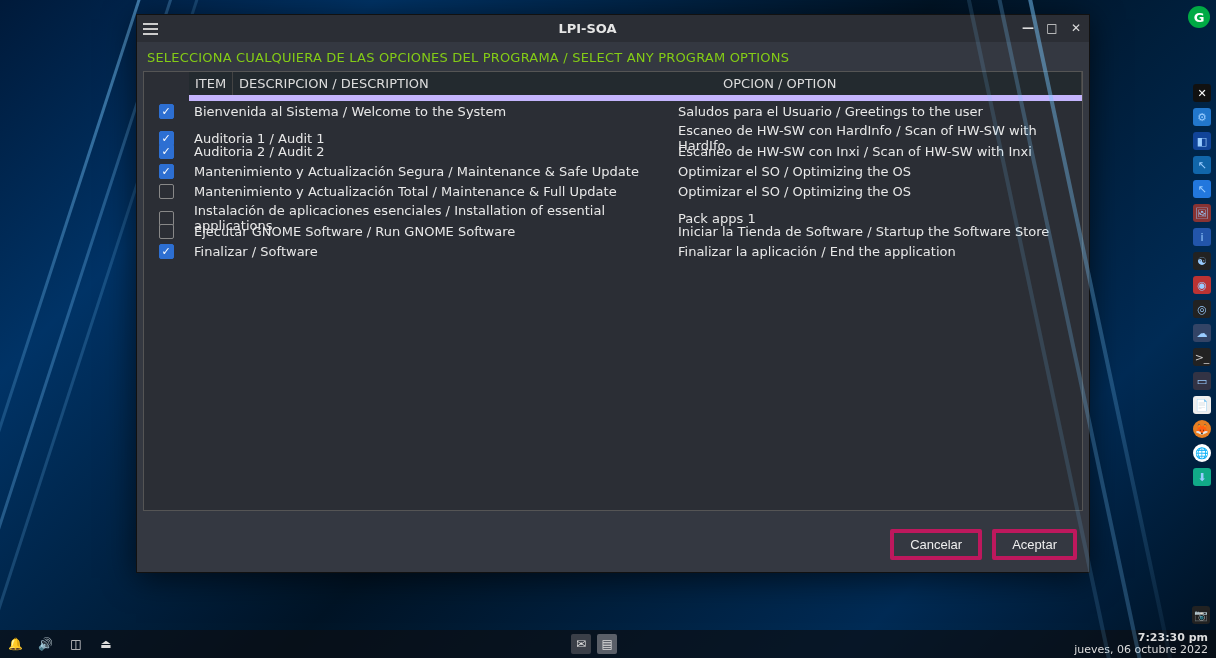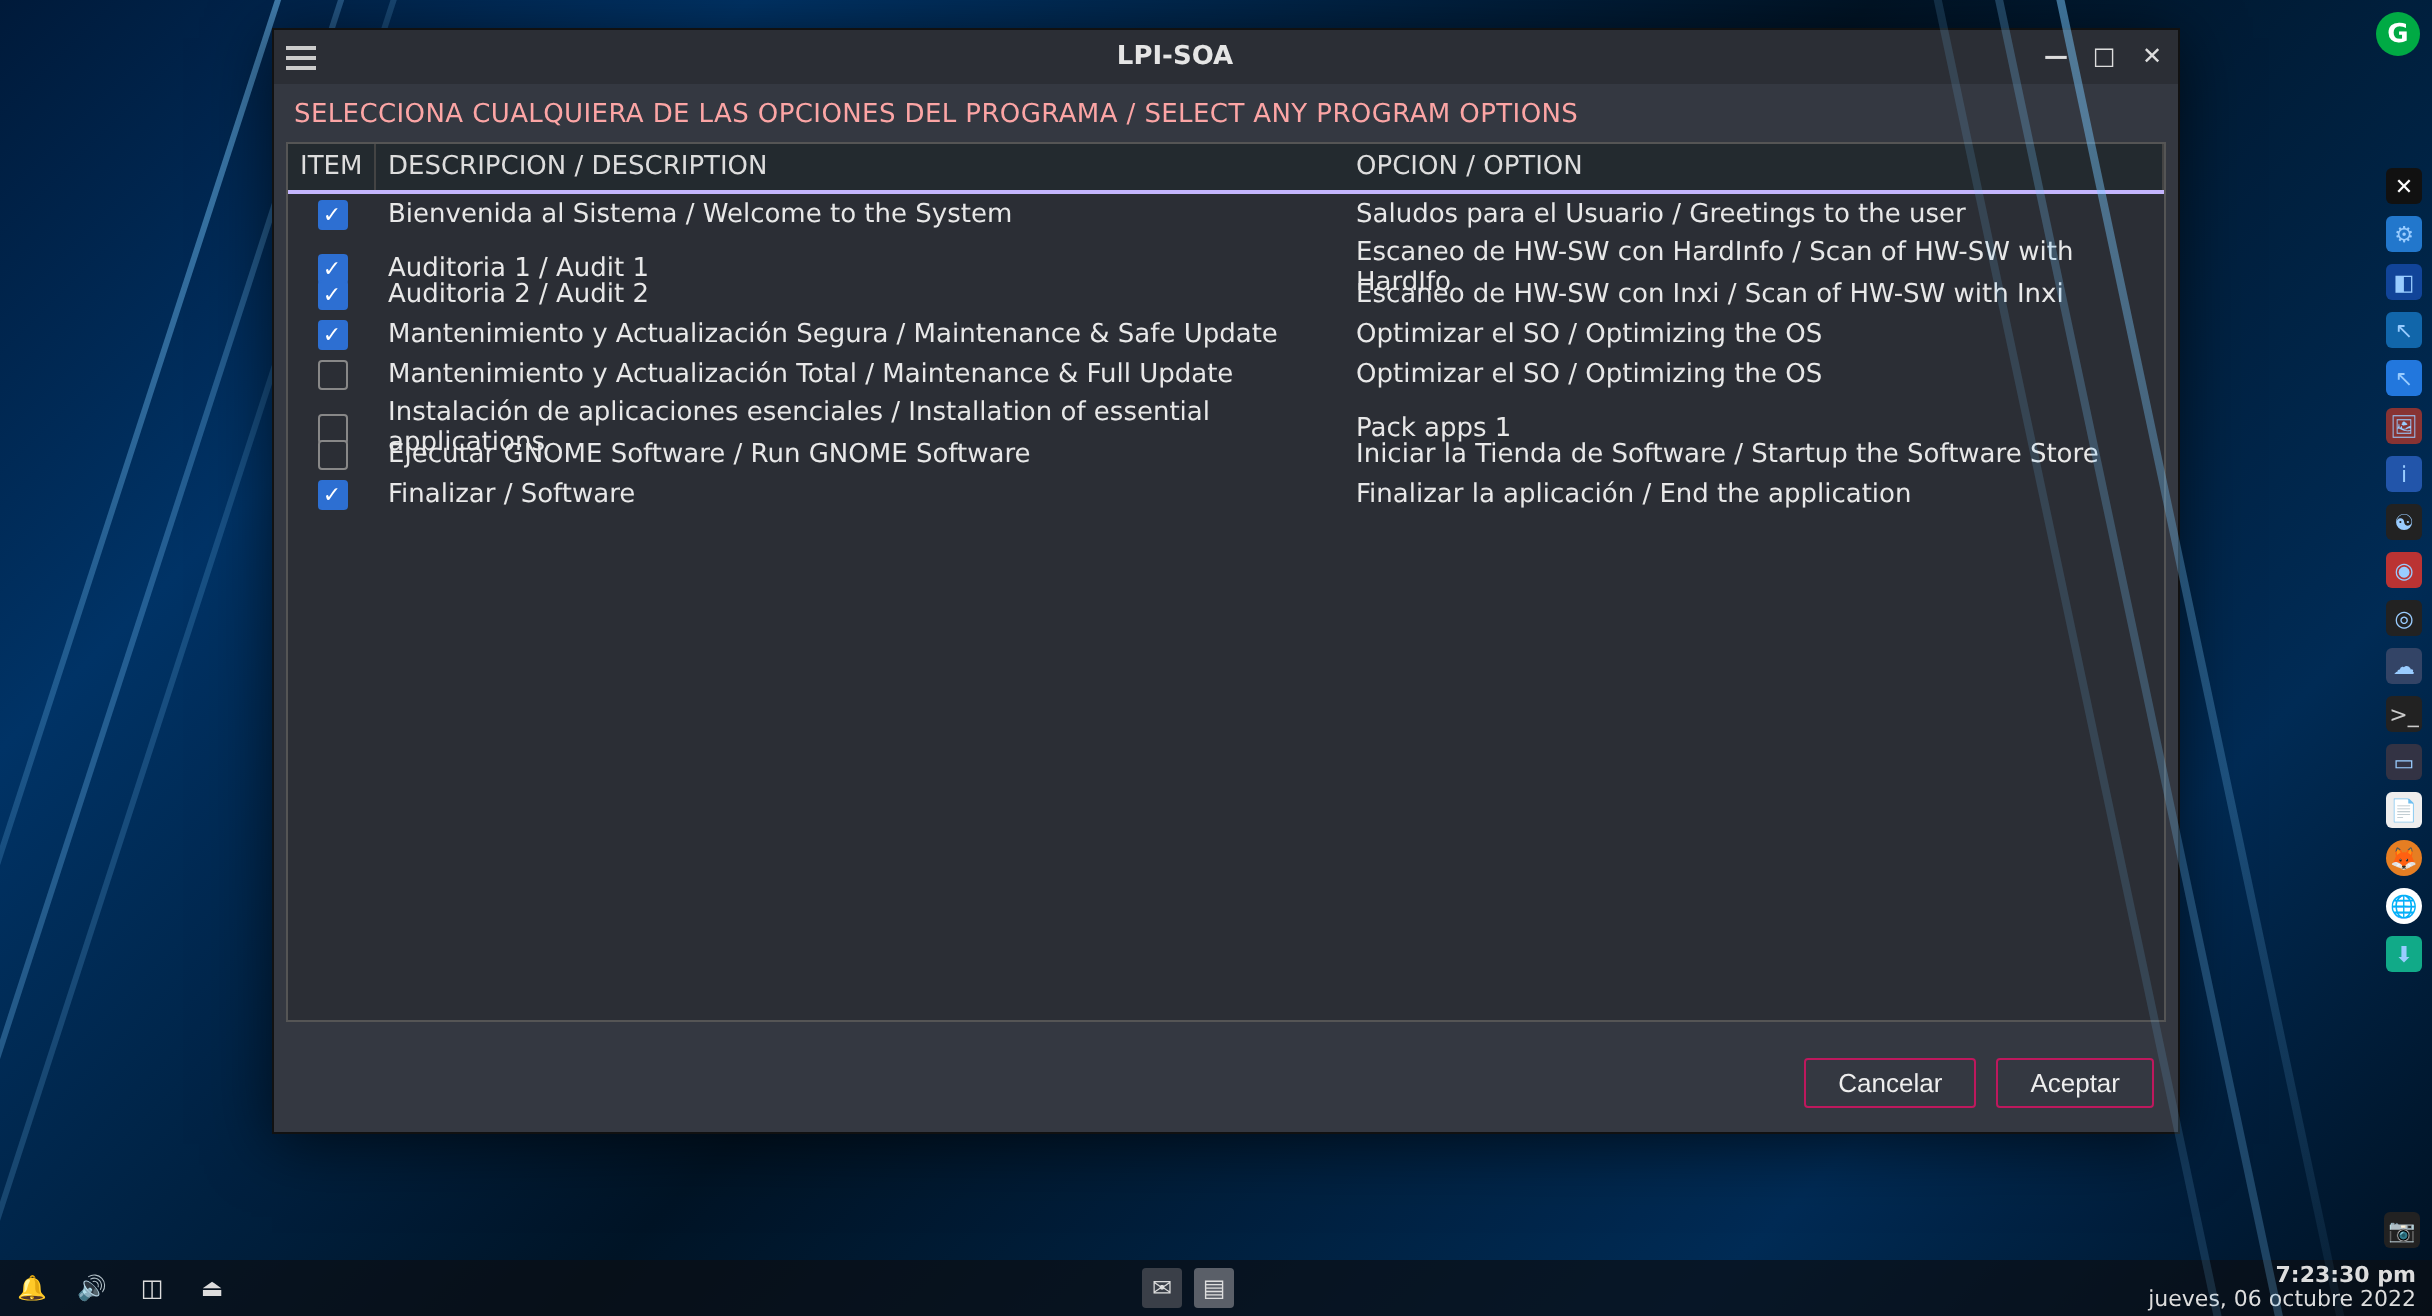--- a/index.html
+++ b/index.html
@@ -44,54 +44,54 @@
       font-weight: 600;
     }
     .titlebar .menu-icon { width: 15px; height: 12px; display: inline-flex; flex-direction: column; justify-content: space-between; margin-right: 6px; }
     .titlebar .menu-icon span { height: 2px; background: #ccc; }
     .titlebar .title { flex: 1; text-align: center; }
     .winbtn { width: 14px; height: 14px; margin-left: 10px; color: #ddd; font-size: 12px; line-height: 12px; text-align: center; cursor: pointer; }
 
     .instr {
       padding: 8px 10px 6px 10px;
       font-size: 13px;
-      color: #fca5a5;
+      color: #84cc16;
       letter-spacing: 0.2px;
     }
 
     .tablewrap {
       margin: 0 6px 8px 6px;
       border: 1px solid #555;
       background: #2b2e35;
       height: 440px;
       overflow: hidden;
     }
     .row { display: grid; grid-template-columns: 44px 484px 1fr; font-size: 13px; color: #e8e8e8; }
     .hdr { background: #243; background:#232a2f; }
     .hdr .cell { padding: 3px 6px; font-weight: 400; border-right: 1px solid #444; color:#ddd; }
     .hdr { background: #232a2f; }
     .body .row .cell { padding: 2px 6px; }
     .body .row { height: 20px; align-items: center; }
-    .hdr { border-bottom: 2px solid #c4b5fd; }
+    .hdr { border-bottom: 6px solid #c4b5fd; margin-left: 45px; }
     .hdr .cell { padding: 4px 6px; }
 
     .chk {
       width: 15px; height: 15px; border: 1px solid #888; border-radius: 2px;
       margin: 0 auto; display: flex; align-items: center; justify-content: center;
       background: #2b2e35; cursor: pointer;
     }
     .chk.checked { background: #2d6fd2; border-color:#2d6fd2; }
     .chk.checked::after { content: "✓"; color: #fff; font-size: 11px; font-weight: bold; line-height: 11px; }
 
     .btnbar {
       display: flex; justify-content: flex-end; gap: 10px;
       padding: 10px 12px 12px 12px;
     }
     .btn {
-      background: #343841; border: 1px solid #be185d; color: #eee;
+      background: #343841; border: 4px solid #be185d; color: #eee;
       padding: 4px 16px; font-size: 13px; cursor: pointer; border-radius: 2px;
     }
 
     
     .taskbar {
       position: absolute; left: 0; right: 0; bottom: 0; height: 28px;
       background: rgba(10,14,20,0.7);
       display: flex; align-items: center; padding: 0 8px;
       color: #ddd; font-size: 12px;
     }

